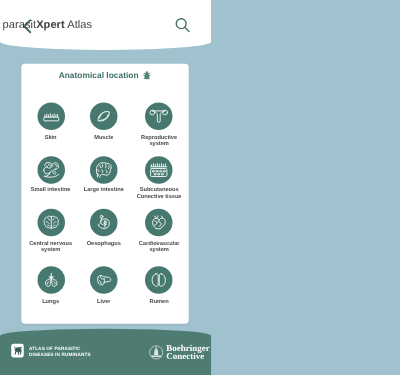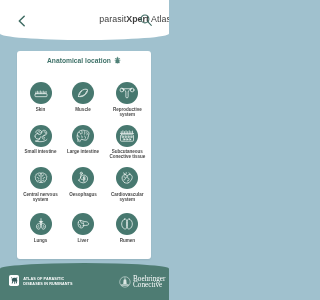--- a/index.html
+++ b/index.html
@@ -5,21 +5,21 @@
   html,body{margin:0;padding:0;}
   body{width:169px;height:300px;overflow:hidden;background:#a0c1ce;
        font-family:"Liberation Sans",sans-serif;-webkit-font-smoothing:antialiased;}
   #app{position:relative;width:169px;height:300px;overflow:hidden;background:#a0c1ce;}
 
   
   .header{position:absolute;left:0;top:0;width:169px;height:40px;background:#fff;z-index:5;
           border-radius:0 0 84.5px 84.5px / 0 0 6.6px 6.6px;}
   .back-btn{position:absolute;left:13.6px;top:12.6px;width:14px;height:14px;z-index:6;}
   .search-btn{position:absolute;left:139px;top:13px;width:14px;height:14px;z-index:6;}
-  .title{position:absolute;left:2px;top:13.6px;width:169px;text-align:right;font-size:8.85px;
+  .title{position:absolute;left:2px;top:13.6px;width:169px;text-align:left;font-size:8.85px;
          color:#3f3f3f;letter-spacing:.05px;z-index:6;white-space:nowrap;}
   .title .b{font-weight:bold;}
 
   
   .card{position:absolute;left:17px;top:51px;width:134px;height:208px;background:#fff;
         border-radius:3px;z-index:3;box-shadow:0 1px 2px rgba(0,0,0,.07);}
 
   .card-title-row{position:absolute;left:0;top:4.6px;width:134px;display:flex;
                   align-items:center;justify-content:center;gap:3.2px;}
   .card-title{font-size:6.7px;font-weight:bold;color:#3e7168;letter-spacing:.02px;
@@ -34,21 +34,21 @@
   .lbl{margin-top:2.6px;font-size:4.55px;line-height:5px;color:#4a4a4a;text-align:center;
        font-weight:700;letter-spacing:-.02px;width:42px;}
 
   
   .footer{position:absolute;left:0;top:263.4px;width:169px;height:36.6px;background:#4e7c73;z-index:7;
           border-radius:84.5px 84.5px 0 0 / 5.6px 5.6px 0 0;}
   .f-logo{position:absolute;left:8.8px;top:11.7px;width:10.5px;height:11.2px;background:#fff;
           border-radius:1.8px;display:flex;align-items:center;justify-content:center;}
   .f-text{position:absolute;left:23.2px;top:13.2px;color:#fff;font-size:3.75px;line-height:5.2px;
           font-weight:700;letter-spacing:.1px;white-space:nowrap;}
-  .bi{position:absolute;left:119px;top:13.6px;display:flex;align-items:flex-end;gap:0;}
+  .bi{position:absolute;left:119px;top:13.6px;display:flex;align-items:flex-end;gap:0;font-weight:bold;}
   .bi-mark{width:11.9px;height:11.9px;display:block;margin-top:-0.8px;margin-right:2.2px;}
   .bi-text{color:#fff;font-size:7.2px;line-height:5.5px;font-family:"Liberation Serif",serif;
            white-space:nowrap;}
 </style>
 </head>
 <body>
 
 <div id="app">
 
   <div class="header"></div>

